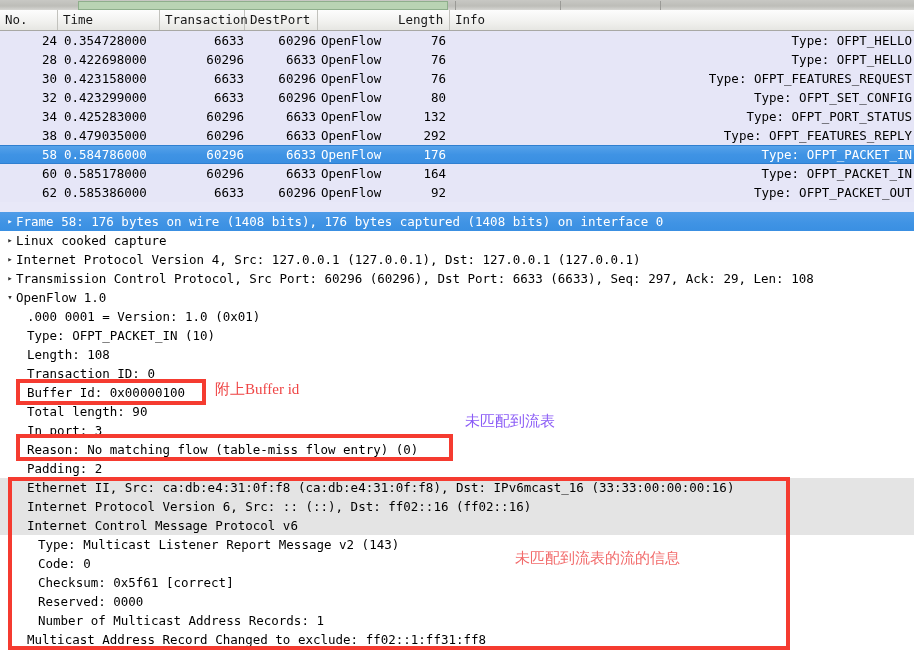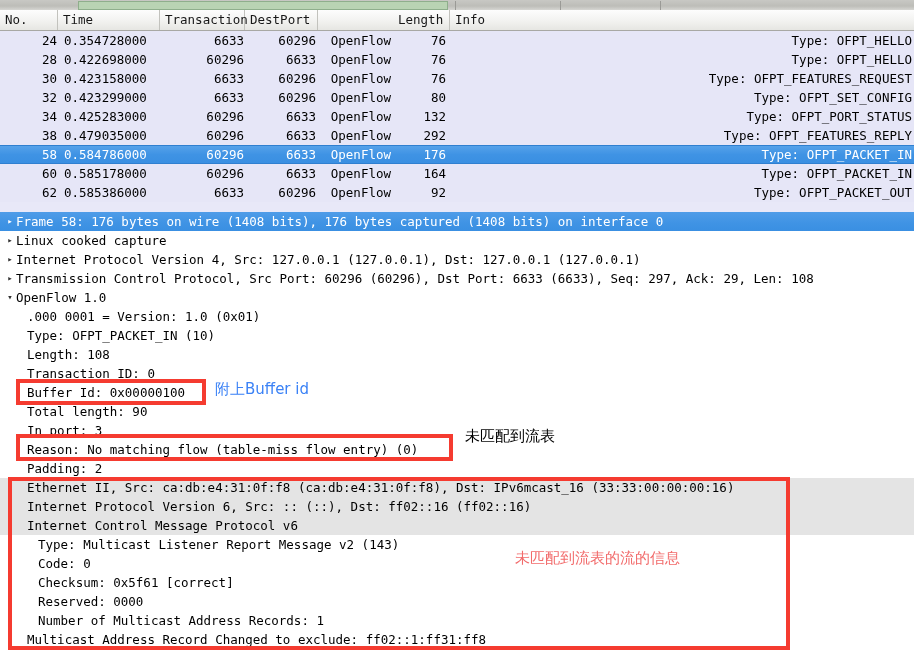--- a/index.html
+++ b/index.html
@@ -69,21 +69,21 @@
     height: 17px; line-height: 17px;
   }
   .prow .c {
     position: absolute; top: 0; height: 100%;
     overflow: hidden; white-space: nowrap;
   }
   .c-no    { left: 0;   width: 57px;  text-align: right; }
   .c-time  { left: 64px; width: 92px;  text-align: left; }
   .c-sport { left: 156px; width: 88px; text-align: right; }
   .c-dport { left: 248px; width: 68px; text-align: right; }
-  .c-proto { left: 321px; width: 70px; text-align: right; }
+  .c-proto { left: 321px; width: 70px; text-align: left; }
   .c-len   { left: 391px; width: 55px; text-align: right; }
   .c-info  { left: 454px; right: 2px;  text-align: right; }
 
   
   .detail-pane {
     position: absolute; left: 0; top: 212px; width: 914px; height: 456px;
     background: #ffffff;
     overflow: hidden;
   }
   .drow {
@@ -309,18 +309,18 @@
       <div class="drow">
         <span class="arrow">▸</span>
         <span class="txt ind1">Multicast Address Record Changed to exclude: ff02::1:ff31:ff8</span>
       </div>
     </div>
 
   <div id="overlay">
       <div class="redbox" style="left: 16px; top: 379px; width: 190px; height: 26px; border-color: rgb(245, 59, 48);"></div>
       <div class="redbox" style="left: 16px; top: 434px; width: 437px; height: 27px; border-color: rgb(245, 59, 48);"></div>
       <div class="redbox" style="left: 8px; top: 477px; width: 782px; height: 173px; border-color: rgb(245, 59, 48);"></div>
-      <div class="cn-note" style="left: 215px; top: 380px; color: #3b82f6;">附上Buffer id</div>
-      <div class="cn-note" style="left: 465px; top: 427px; color: #000000;">未匹配到流表</div>
+      <div class="cn-note" style="left: 215px; top: 380px; color: #ef4444; font-family: Liberation Serif, serif;">附上Buffer id</div>
+      <div class="cn-note" style="left: 465px; top: 412px; color: #8b5cf6;">未匹配到流表</div>
       <div class="cn-note" style="left: 515px; top: 549px; color: rgb(242, 107, 107);">未匹配到流表的流的信息</div>
     </div>
 
 </div>
 
 </body></html>

